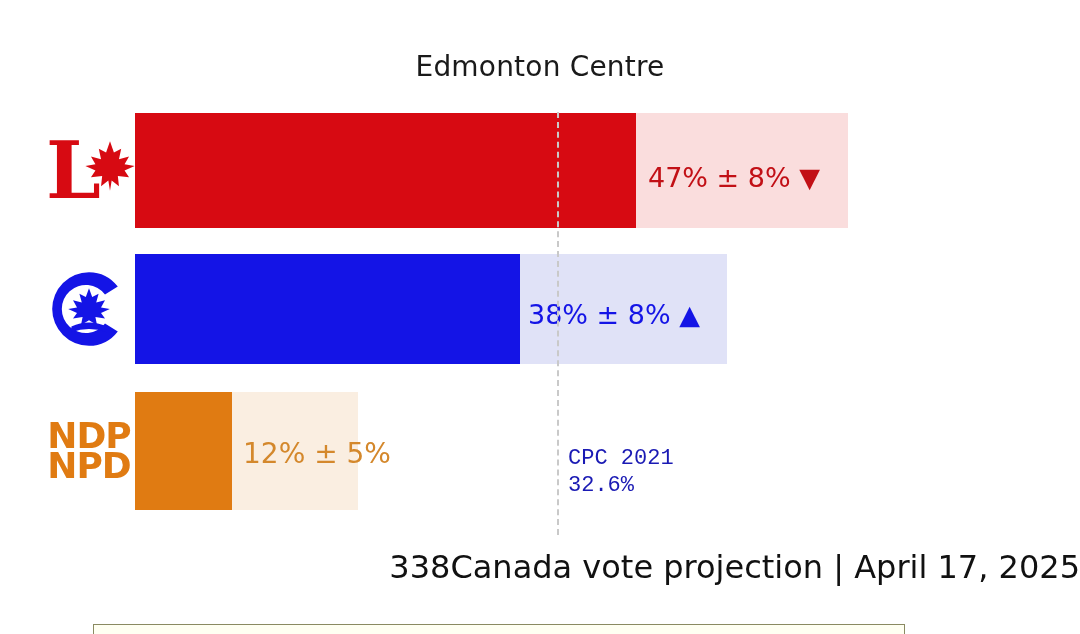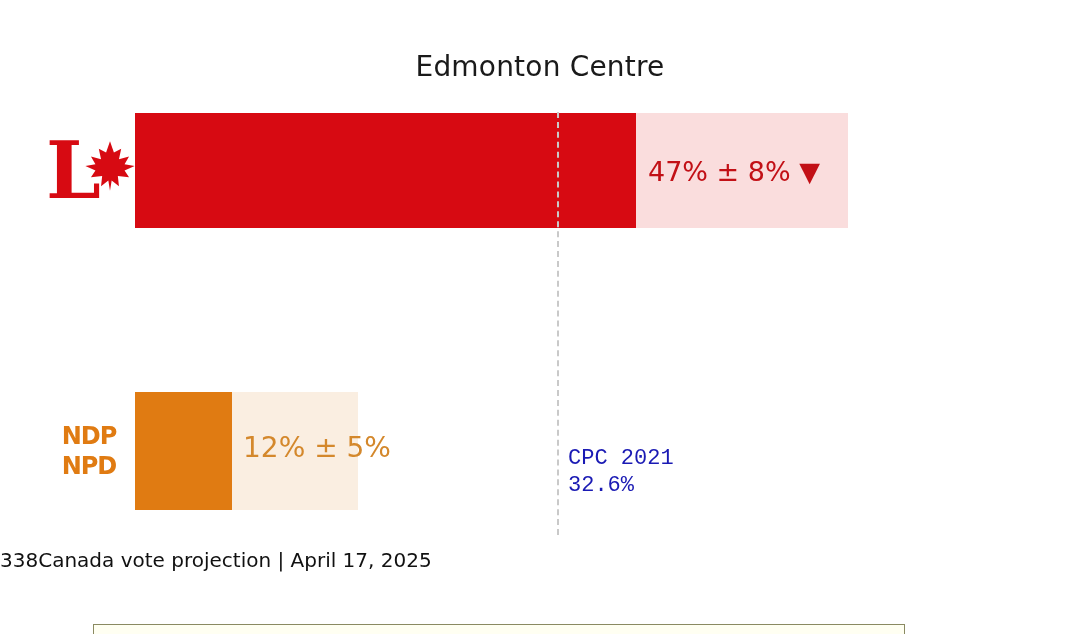--- a/index.html
+++ b/index.html
@@ -56,39 +56,40 @@
   .bar-solid {
     position: absolute;
     top: 0;
   }
   .bar-label {
     position: absolute;
     white-space: nowrap;
     font-size: 27px;
     font-weight: 400;
     line-height: 1;
+    margin-top: 6px;
   }
   .ref-line {
     position: absolute;
     width: 0;
     border-left: 2px dashed #c9c9c9;
   }
   .ref-annot {
     position: absolute;
     color: #1a1ab4;
     font-size: 22px;
     line-height: 1.22;
     white-space: nowrap;
   }
   .footer-note {
     position: absolute;
     left: 0;
     width: 1080px;
-    text-align: left;
-    font-size: 20px;
+    text-align: right;
+    font-size: 32px;
     color: #111111;
   }
   .bottom-panel {
     position: absolute;
     background: #fffff2;
     border: 1px solid #8a8a62;
     border-bottom: none;
   }
   
   .lib-logo {
@@ -108,21 +109,21 @@
   }
   .leaf-svg { position: absolute; }
   .con-logo {
     position: relative;
     width: 80px;
     height: 80px;
   }
   .ndp-logo {
     font-family: "DejaVu Sans", "Liberation Sans", sans-serif;
     font-weight: 700;
-    font-size: 24px;
+    font-size: 36px;
     line-height: 30px;
     color: #e07b12;
     letter-spacing: -1px;
     text-align: left;
   }
 </style>
 </head>
 <body>
 
 <div id="chart-root">
@@ -138,20 +139,34 @@
           <svg class="leaf-svg" style="left:36px; top:10px;" width="56" height="56" viewBox="0 0 100 100">
             <path d="M50 6 L57 26 L70 19 L66 38 L84 33 L76 47 L94 50 L76 58 L84 70 L64 68 L66 86 L53 76 L50 94 L47 76 L34 86 L36 68 L16 70 L24 58 L6 50 L24 47 L16 33 L34 38 L30 19 L43 26 Z" fill="#d70a12"></path>
           </svg>
         </div>
       </div>
       <div class="bar-band" style="left:135px; width:713px; height:115px; background:#fadddd;"></div>
       <div class="bar-solid" style="left:135px; width:501px; height:115px; background:#d70a12;"></div>
       <div class="bar-label" style="left:648px; top:45px; color:#c21016;">47% ± 8% ▼</div>
     </div>
 
+    <div class="bar-row" style="top:254px; height:110px;">
+      <div class="logo-box" style="left:43px; top:6px; width:92px; height:98px;">
+        <div class="con-logo">
+          <svg width="80" height="80" viewBox="0 0 100 100">
+            <path d="M50 4 A46 46 0 1 0 50 96 A46 46 0 0 0 86 78 L70 68 A30 30 0 1 1 70 32 L86 22 A46 46 0 0 0 50 4 Z" fill="#1414e6"></path>
+            <path d="M50 24 L54 35 L62 31 L59 42 L70 39 L65 48 L76 50 L65 55 L70 62 L58 60 L60 70 L50 64 L40 70 L42 60 L30 62 L35 55 L24 50 L35 48 L30 39 L41 42 L38 31 L46 35 Z" fill="#1414e6"></path>
+            <path d="M28 72 Q50 62 72 72 L72 79 Q50 71 28 79 Z" fill="#1414e6"></path>
+          </svg>
+        </div>
+      </div>
+      <div class="bar-band" style="left:135px; width:592px; height:110px; background:#e0e2f7;"></div>
+      <div class="bar-solid" style="left:135px; width:385px; height:110px; background:#1414e6;"></div>
+      <div class="bar-label" style="left:528px; top:41px; color:#1414e6;">38% ± 8% ▲</div>
+    </div>
 
     <div class="bar-row" style="top:392px; height:118px;">
       <div class="logo-box" style="left:43px; top:20px; width:92px; height:78px;">
         <div class="ndp-logo">
           <div>NDP</div>
           <div>NPD</div>
         </div>
       </div>
       <div class="bar-band" style="left:135px; width:223px; height:118px; background:#faeee1;"></div>
       <div class="bar-solid" style="left:135px; width:97px; height:118px; background:#e07b12;"></div>

